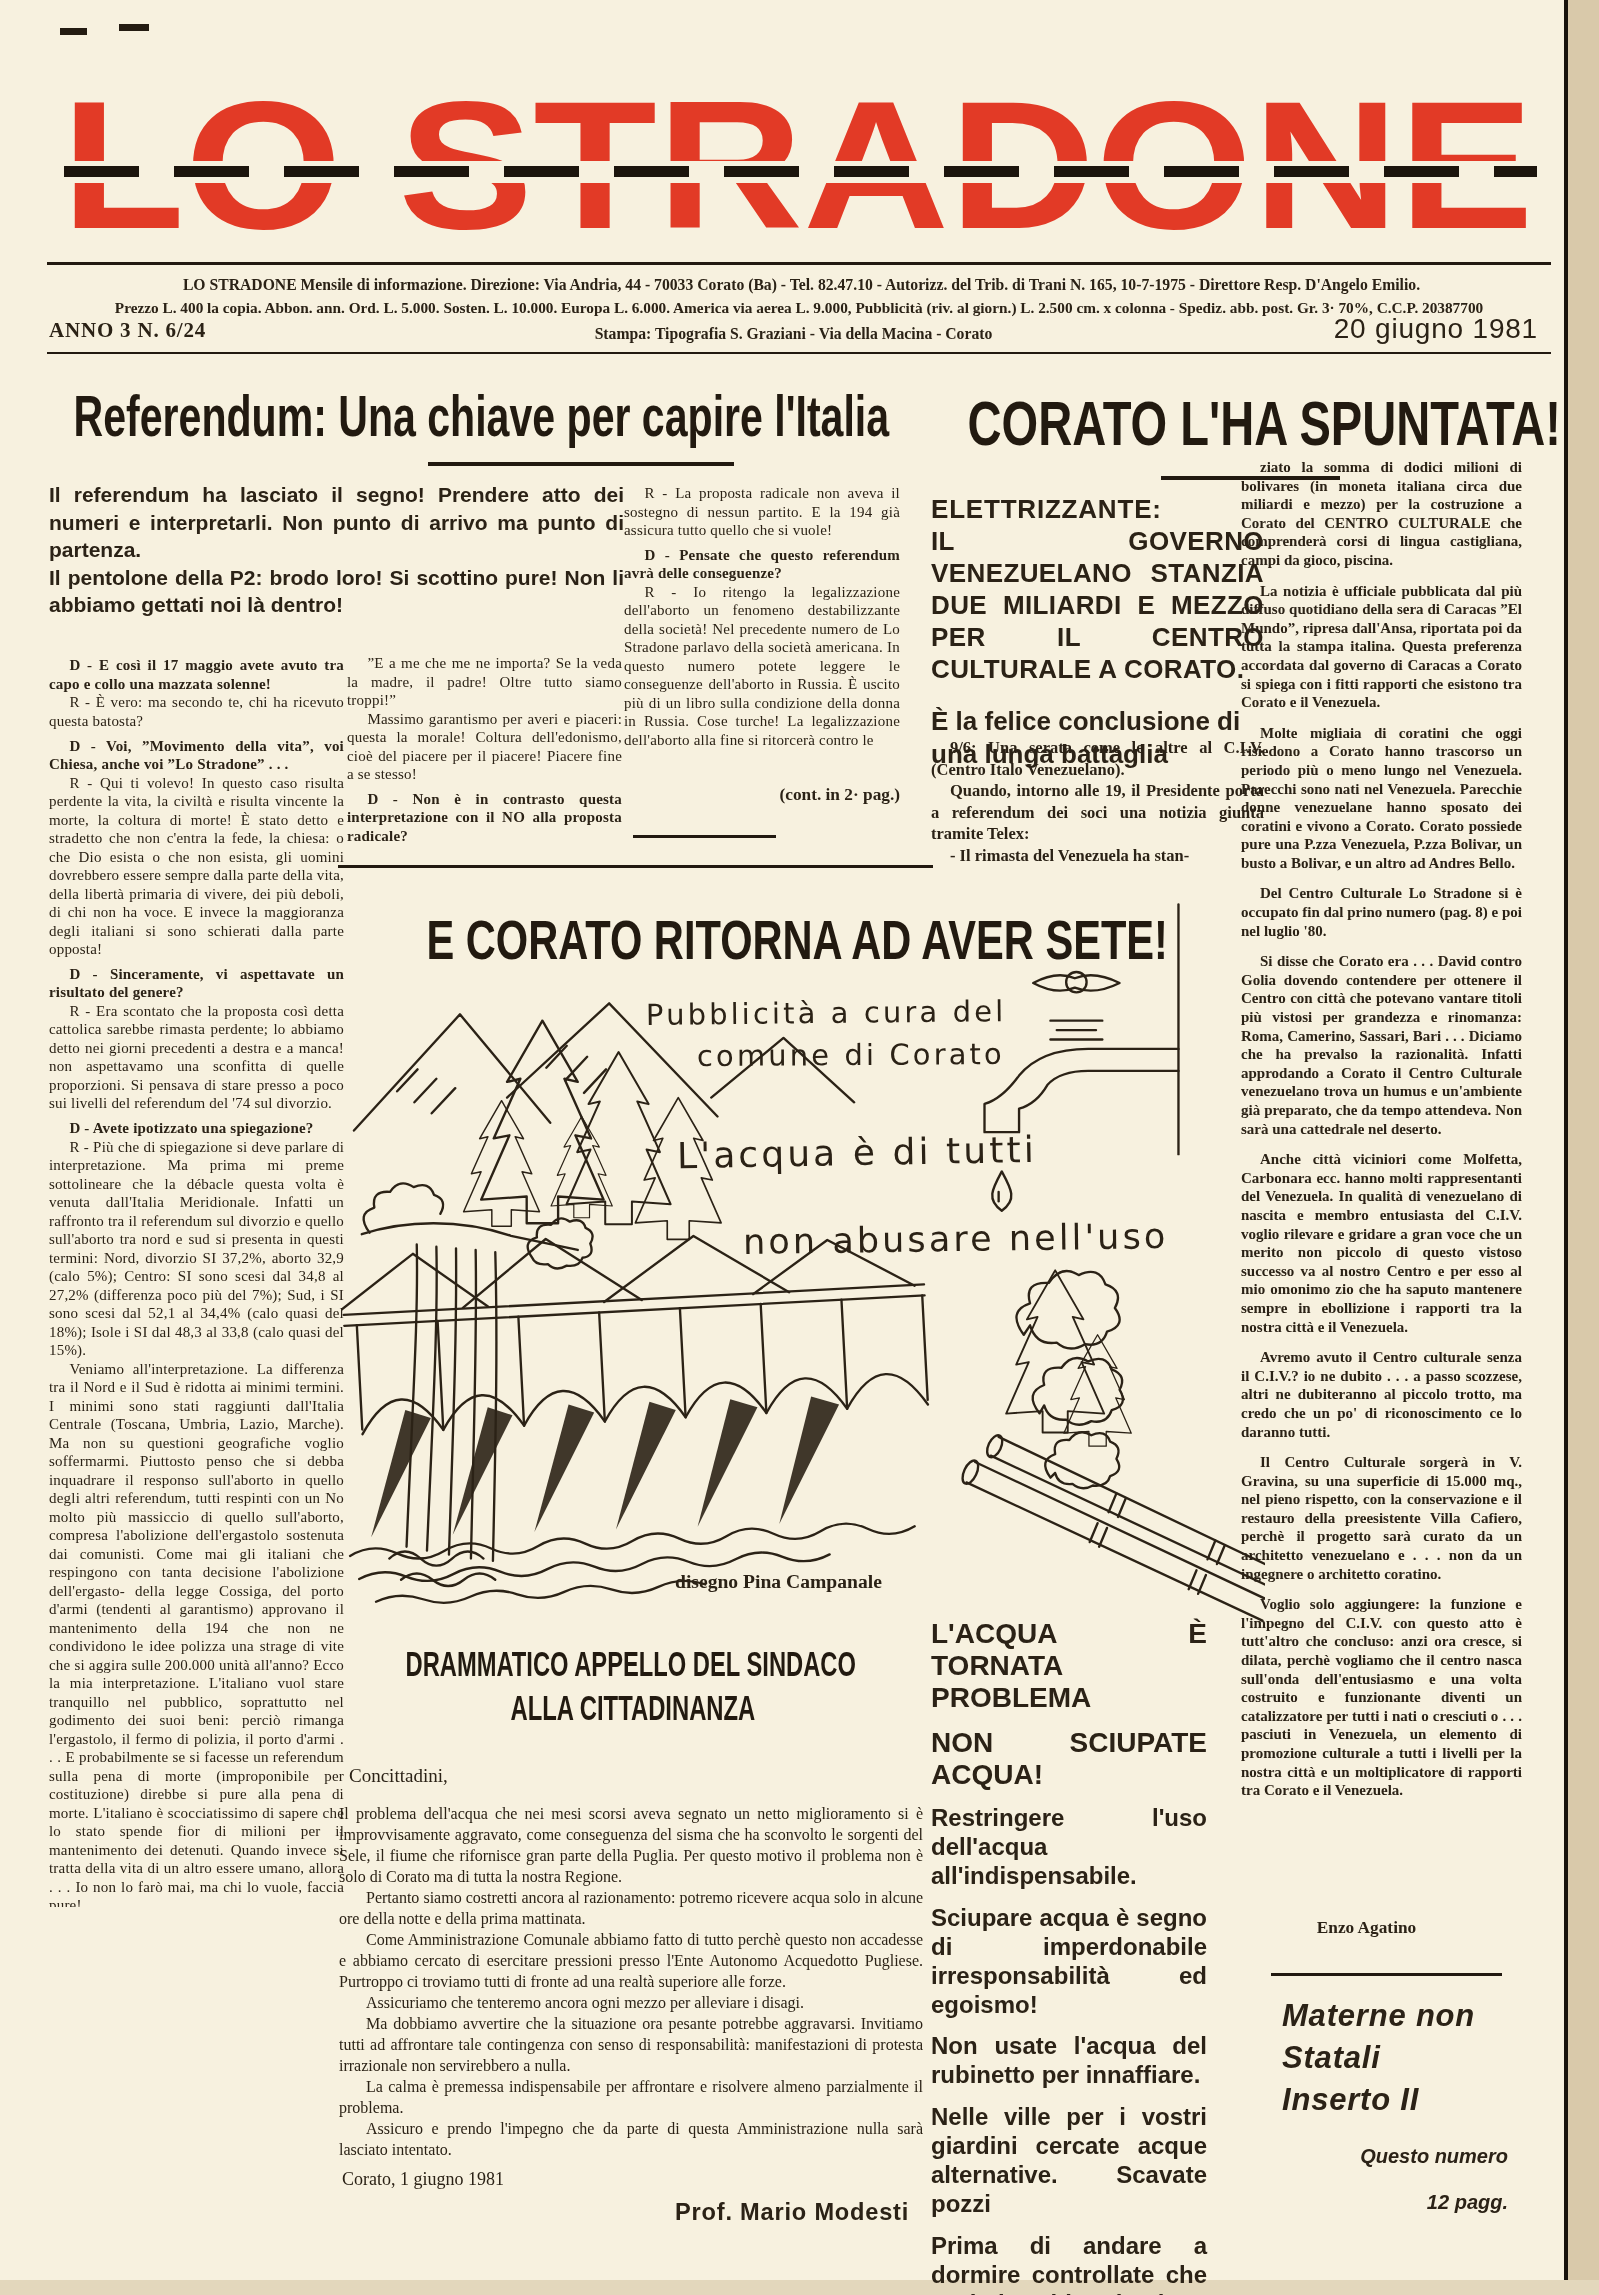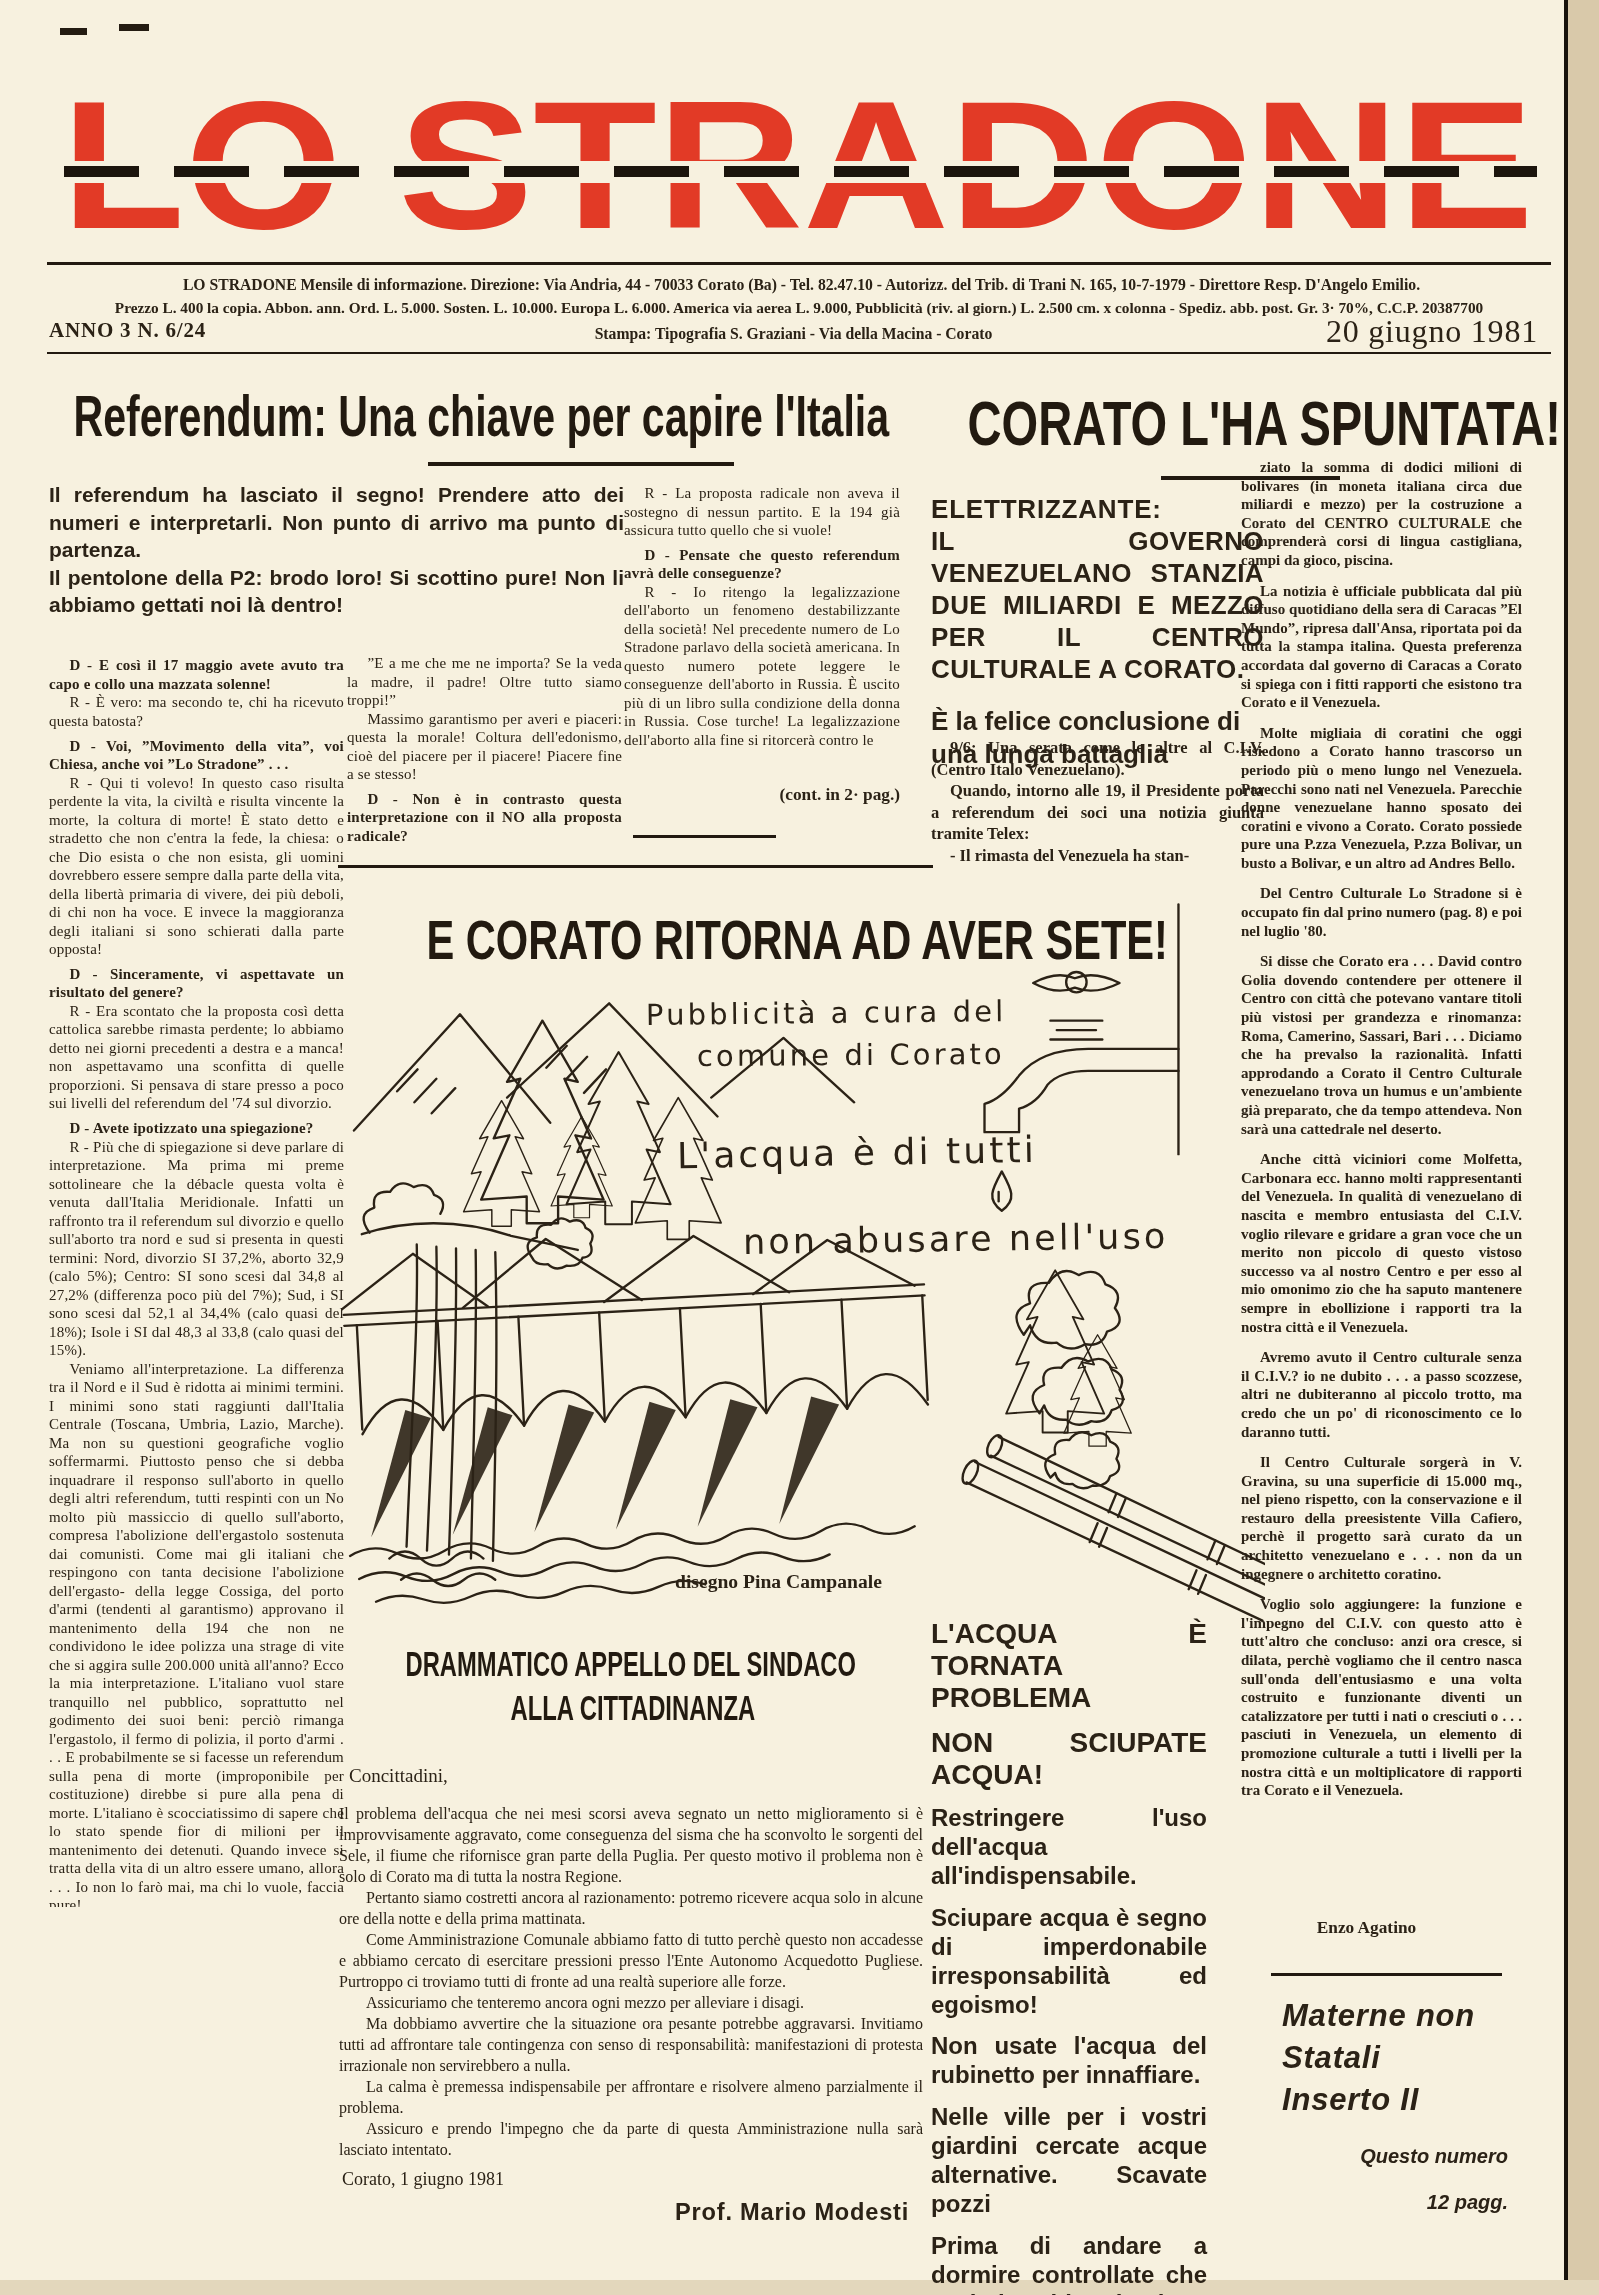--- a/index.html
+++ b/index.html
@@ -14,21 +14,21 @@
   
   #logo-svg{position:absolute;left:61px;top:93px;}
   #road-band{position:absolute;left:52px;top:161px;width:1495px;height:22px;background:#f7f1df;}
   #road-dashes{position:absolute;left:64px;top:166px;width:1473px;height:11px;
     background:repeating-linear-gradient(90deg,#1c150d 0 75px,transparent 75px 110px);}
   .scan-mark{position:absolute;background:#241c12;}
   #info1{left:79px;top:276px;width:1445px;text-align:center;font-weight:bold;font-size:15.7px;}
   #info2{left:47px;top:299px;width:1504px;text-align:center;font-weight:bold;font-size:15.3px;}
   #issue{left:49px;top:318px;font-weight:bold;font-size:21px;letter-spacing:0.8px;}
   #printer{left:330px;top:325px;width:927px;text-align:center;font-weight:bold;font-size:15.7px;}
-  #issue-date{left:1257px;top:313px;width:281px;text-align:right;font-size:32px;letter-spacing:0.8px;font-family:Liberation Serif, serif;}
+  #issue-date{left:1257px;top:313px;width:281px;text-align:right;font-size:28px;letter-spacing:0.8px;font-family:Liberation Sans, sans-serif;}
 
   
   #ref-headline{position:absolute;left:72px;top:386px;}
   #corato-headline{position:absolute;left:966px;top:390px;}
   svg text{font-family:"Liberation Sans",sans-serif;font-weight:bold;}
 
   
   #lead{left:49px;top:481px;width:575px;font-family:"Liberation Sans",sans-serif;font-weight:bold;
         font-size:21px;line-height:27.5px;}
   #lead p{margin:0;}
@@ -109,21 +109,21 @@
   <div class="scan-mark" style="left:60px;top:28px;width:27px;height:7px;"></div>
   <div class="scan-mark" style="left:119px;top:23.6px;width:30px;height:7px;"></div>
 
   <svg id="logo-svg" width="1476" height="146" viewBox="0 0 1880 186">
     <text x="0" y="172" font-size="232" textLength="1876" lengthAdjust="spacingAndGlyphs" style="fill:var(--red,#e23a26);">LO STRADONE</text>
   </svg>
   <div id="road-band"></div>
   <div id="road-dashes"></div>
 
   <div class="rule" style="left:47px;top:262px;width:1504px;height:3.1px;"></div>
-  <div class="abs serif" id="info1">LO STRADONE Mensile di informazione. Direzione: Via Andria, 44 - 70033 Corato (Ba) - Tel. 82.47.10 - Autorizz. del Trib. di Trani N. 165, 10-7-1979 - Direttore Resp. D'Angelo Emilio.</div>
+  <div class="abs serif" id="info1">LO STRADONE Mensile di informazione. Direzione: Via Andria, 44 - 70033 Corato (Ba) - Tel. 82.47.10 - Autorizz. del Trib. di Trani N. 165, 10-7-1975 - Direttore Resp. D'Angelo Emilio.</div>
   <div class="abs serif" id="info2">Prezzo L. 400 la copia. Abbon. ann. Ord. L. 5.000. Sosten. L. 10.000. Europa L. 6.000. America via aerea L. 9.000, Pubblicità (riv. al giorn.) L. 2.500 cm. x colonna - Spediz. abb. post. Gr. 3· 70%, C.C.P. 20387700</div>
   <div class="abs serif" id="issue">ANNO 3 N. 6/24</div>
   <div class="abs serif" id="printer">Stampa: Tipografia S. Graziani - Via della Macina - Corato</div>
   <div class="abs" id="issue-date">20 giugno 1981</div>
   <div class="rule" style="left:47px;top:352px;width:1504px;height:2.4px;"></div>
 
   <svg id="ref-headline" width="821" height="63" viewBox="0 0 1045 80">
     <text x="2" y="64" font-size="74" textLength="1038" lengthAdjust="spacingAndGlyphs" style="fill:#221a10;">Referendum: Una chiave per capire l'Italia</text>
   </svg>
   <div class="rule" style="left:428px;top:462px;width:306px;height:3.9px;"></div>

